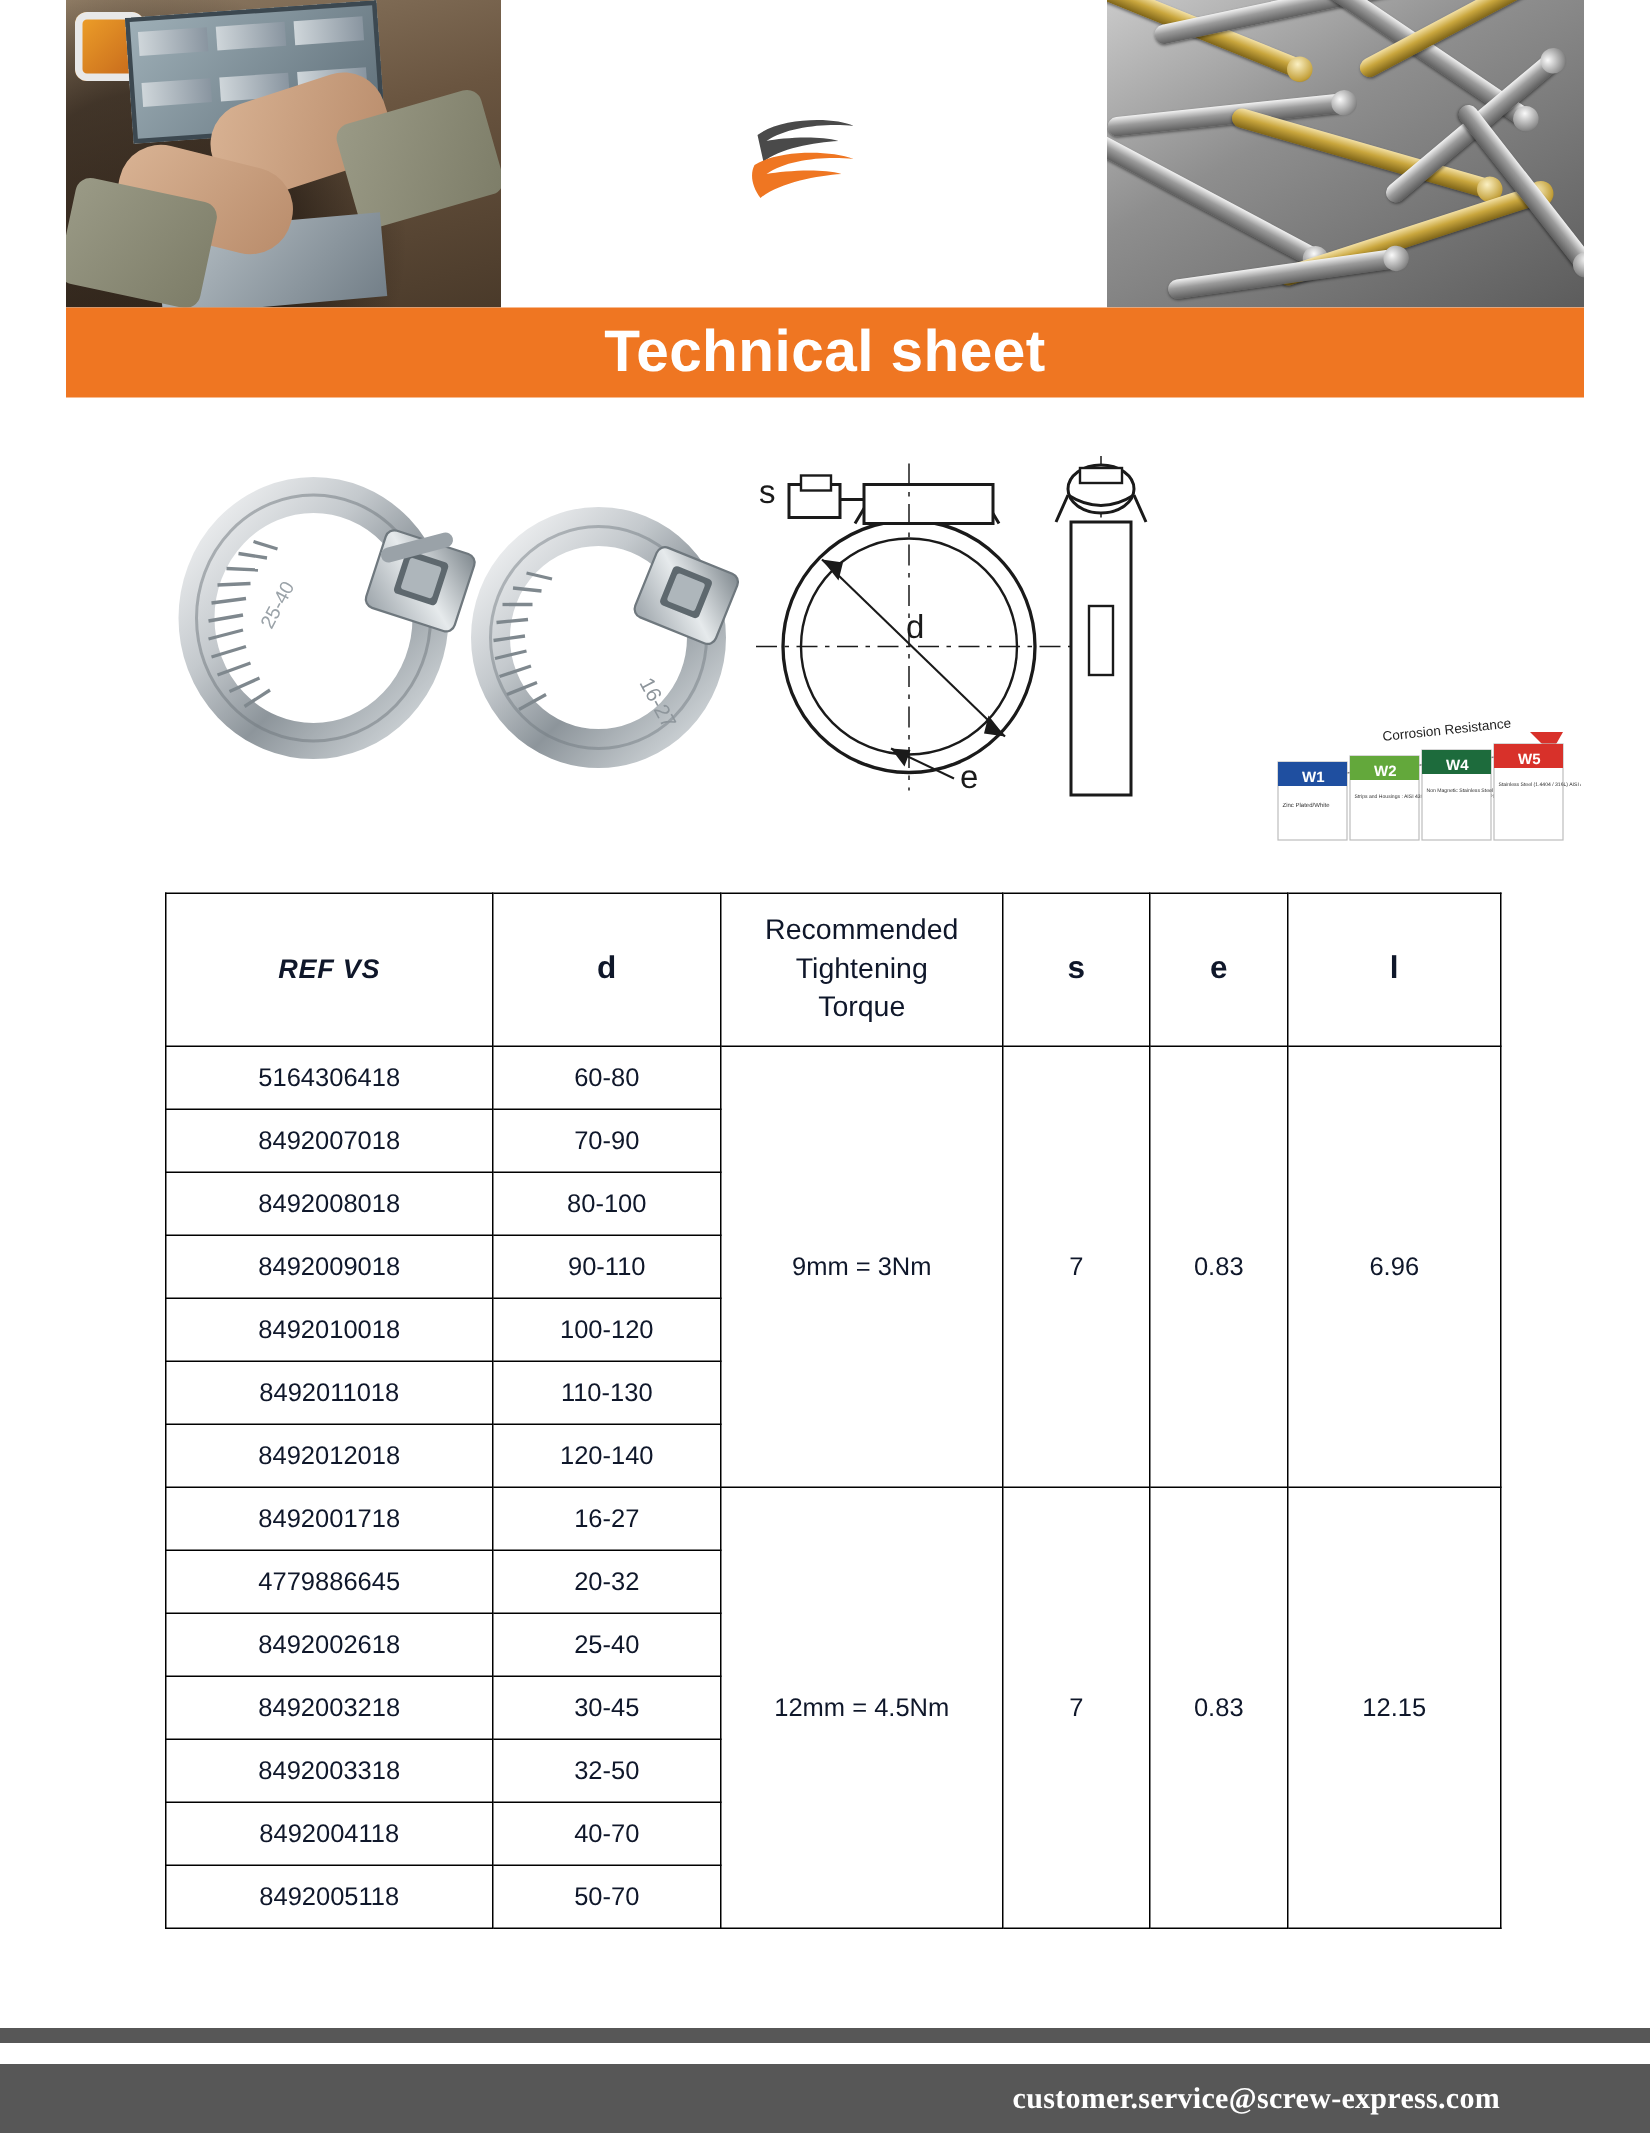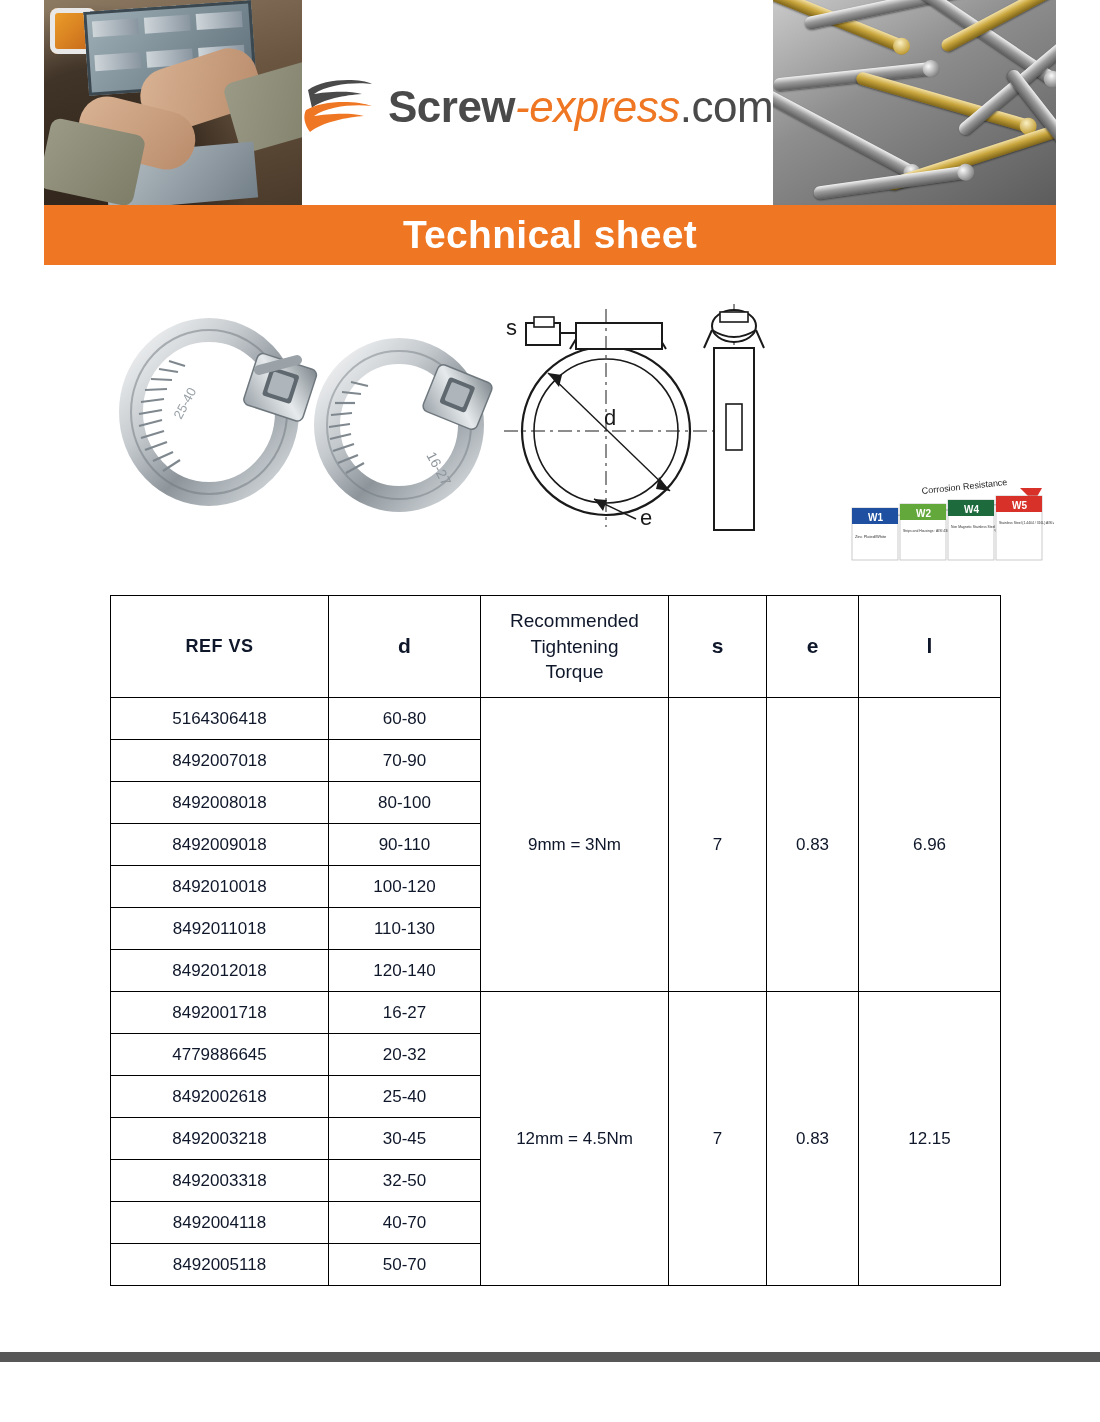--- a/index.html
+++ b/index.html
@@ -201,21 +201,21 @@
     font-weight: normal;
     padding: 0;
     height: 42px;
   }
   table.spec thead th {
     height: 102px;
     font-size: 19px;
     line-height: 1.35;
   }
   table.spec thead th.dim { font-weight: bold; font-size: 21px; }
-  table.spec thead th.refvs { font-weight: bold; font-size: 18px; letter-spacing: .5px; }
+  table.spec thead th.refvs { font-weight: bold; font-size: 18px; letter-spacing: .5px; font-style: italic; }
   col.c-ref { width: 218px; }
   col.c-d   { width: 152px; }
   col.c-t   { width: 188px; }
   col.c-s   { width: 98px; }
   col.c-e   { width: 92px; }
   col.c-l   { width: 142px; }
 
   
   .footer-gap {
     position: absolute;
@@ -273,23 +273,20 @@
       <div class="hp-l-hand2"></div>
       <div class="hp-l-sleeve2"></div>
     </div>
 
     <div class="header-center">
       <div class="logo">
         <svg class="logo-mark" viewBox="0 0 74 62">
           <path d="M6 14 C22 2, 58 2, 70 8 C54 6, 26 8, 12 18 C22 16, 46 14, 60 18 C44 19, 20 23, 10 32 Z" fill="#4a4a4a"></path>
           <path d="M4 34 C20 24, 54 24, 70 30 C52 28, 26 30, 12 40 C24 38, 48 36, 62 40 C46 41, 20 46, 8 56 C2 48, 1 40, 4 34 Z" fill="#ef7622"></path>
         </svg>
-        <div class="logo-text">
-          <span class="b1">Screw</span><span class="b2">-express</span><span class="b3">.com</span>
-        </div>
       </div>
     </div>
 
     <div class="header-photo-right">
       <div class="hp-r-bg"></div>
       <div class="screw gold" style="left:-10px; top:14px;  width:150px; transform:rotate(22deg);"></div>
       <div class="screw" style="left:30px;  top:0px;   width:170px; transform:rotate(-12deg);"></div>
       <div class="screw" style="left:120px; top:26px;  width:180px; transform:rotate(34deg);"></div>
       <div class="screw gold" style="left:160px; top:4px;   width:160px; transform:rotate(-28deg);"></div>
       <div class="screw" style="left:0px;   top:70px;  width:165px; transform:rotate(-6deg);"></div>
@@ -518,14 +515,17 @@
         <tr>
           <td>8492005118</td>
           <td>50-70</td>
         </tr>
       </tbody>
     </table>
   </div>
 
   <div class="footer-top-strip"></div>
   <div class="footer-gap"></div>
+  <div class="footer">
+    <span class="email">customer.service@screw-express.com</span>
+  </div>
 
 </div>
 
 </body></html>

